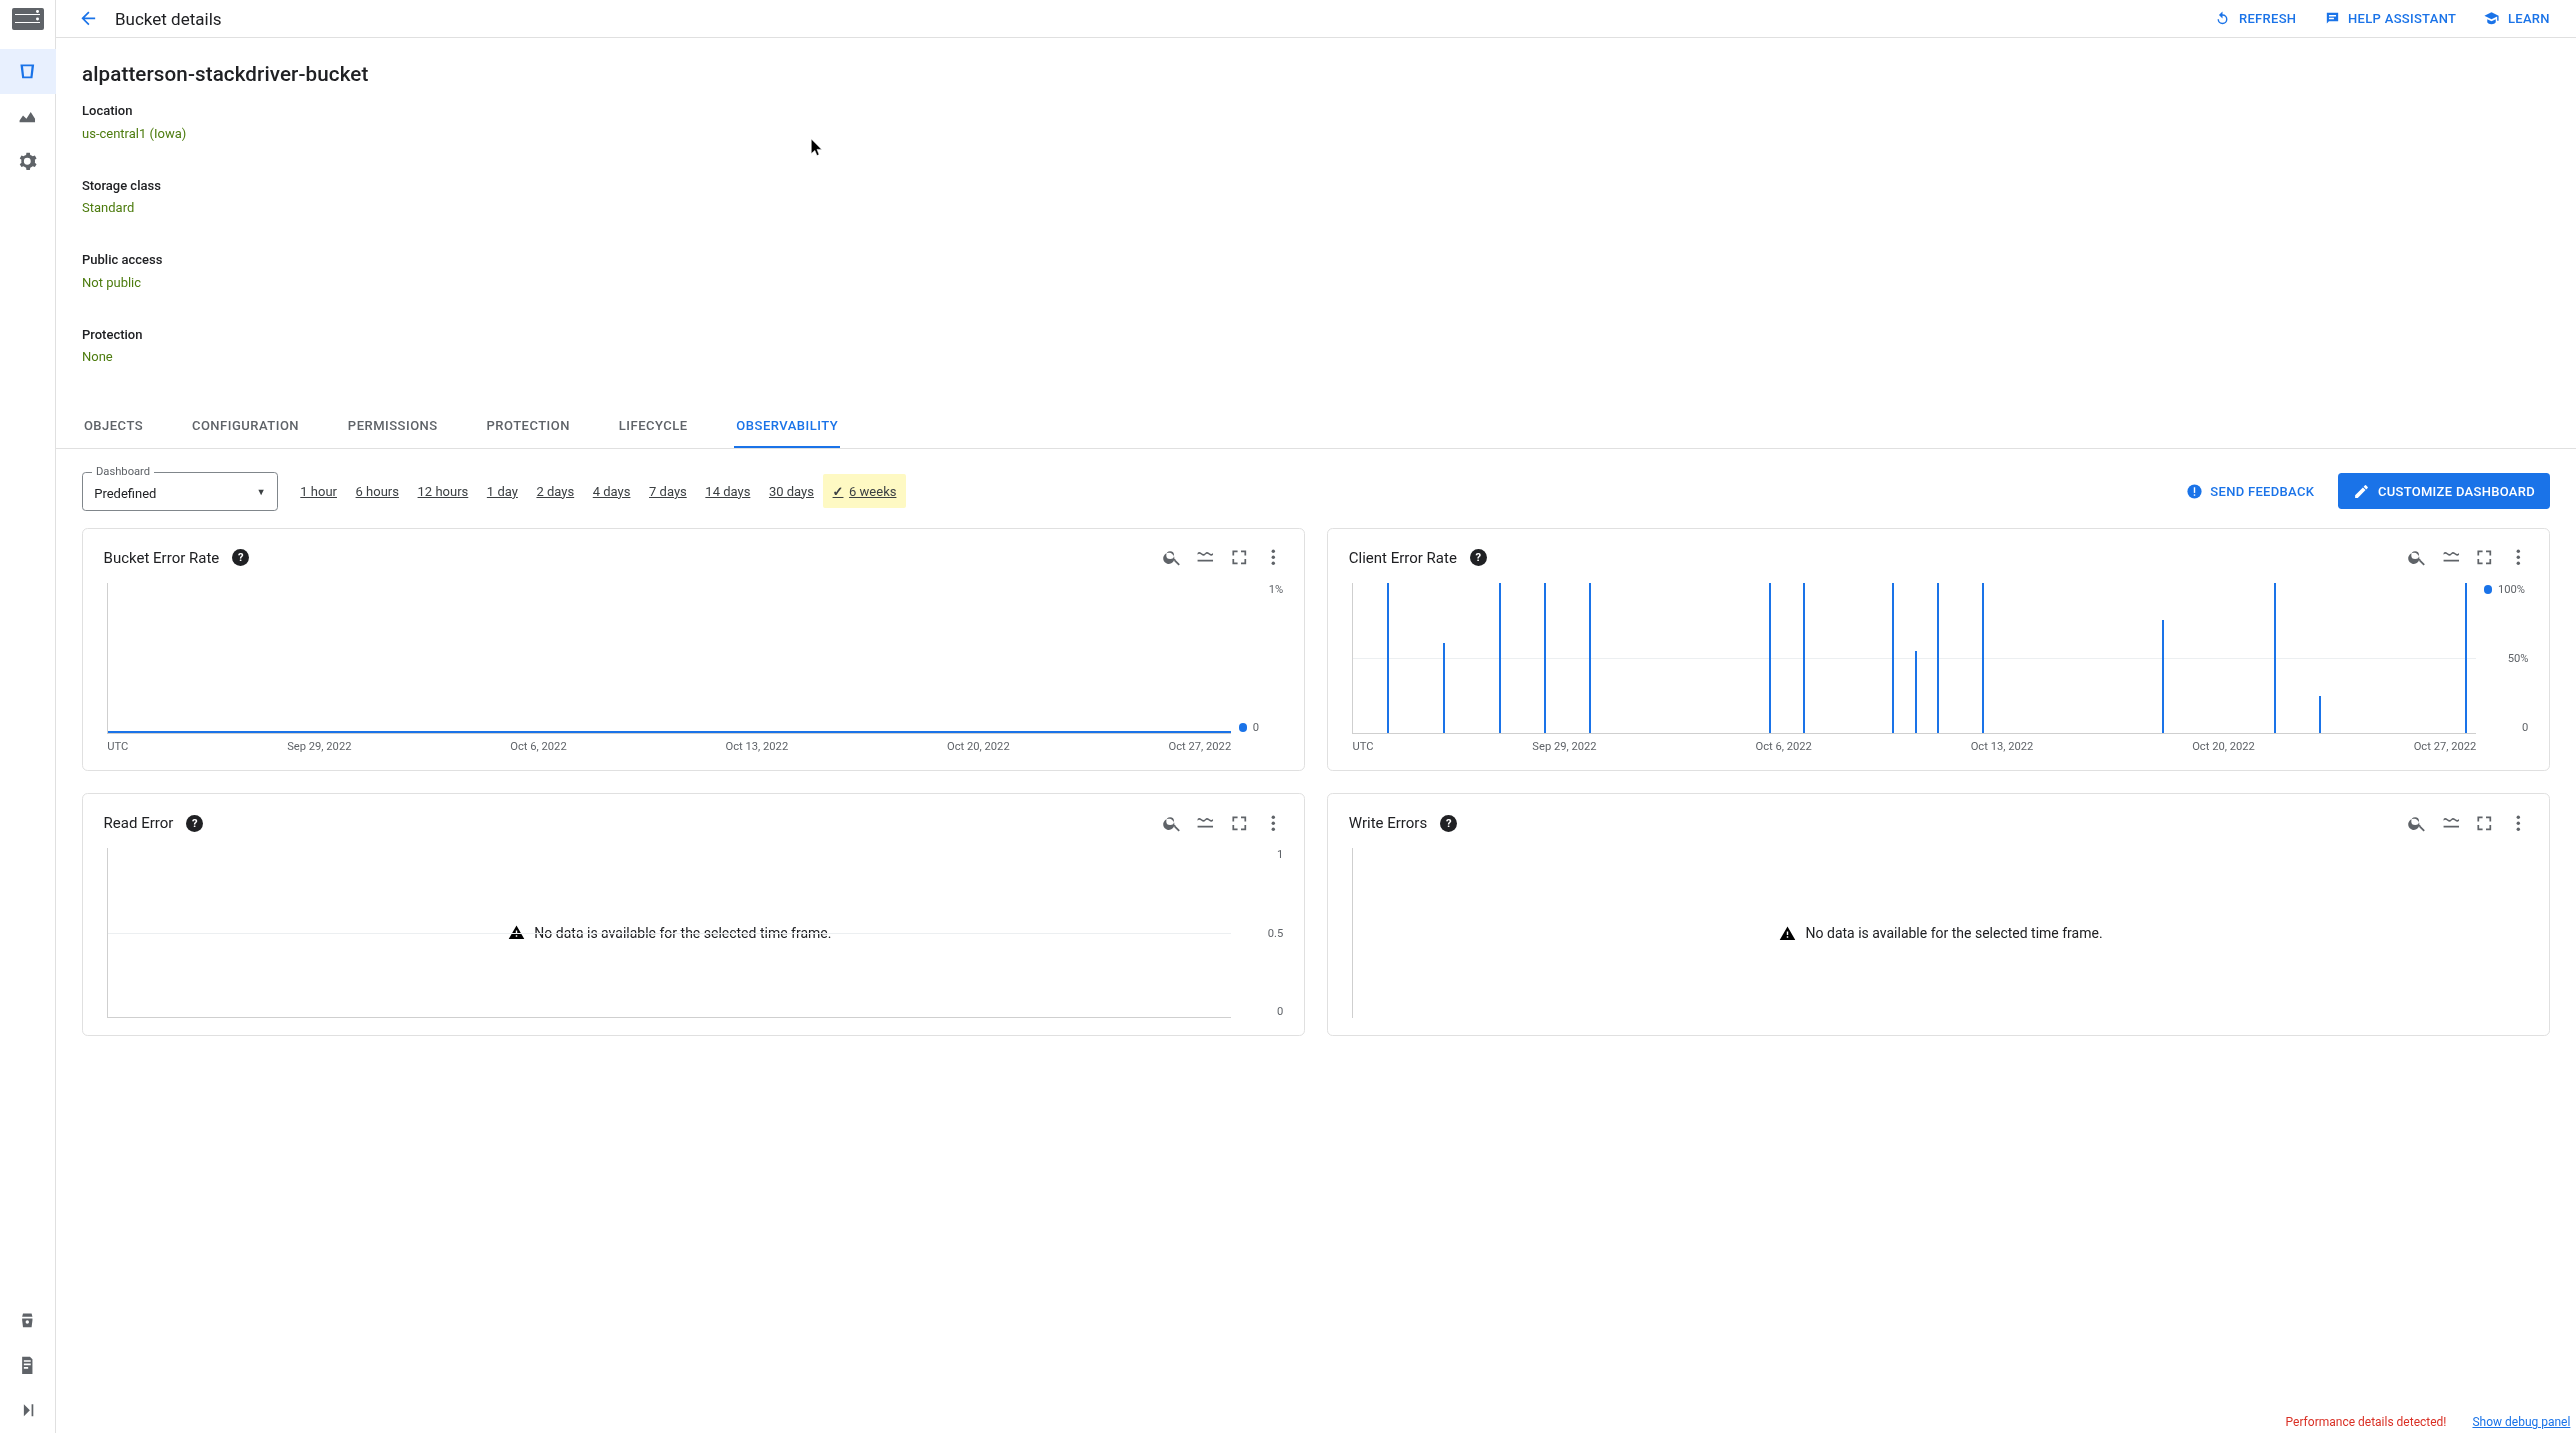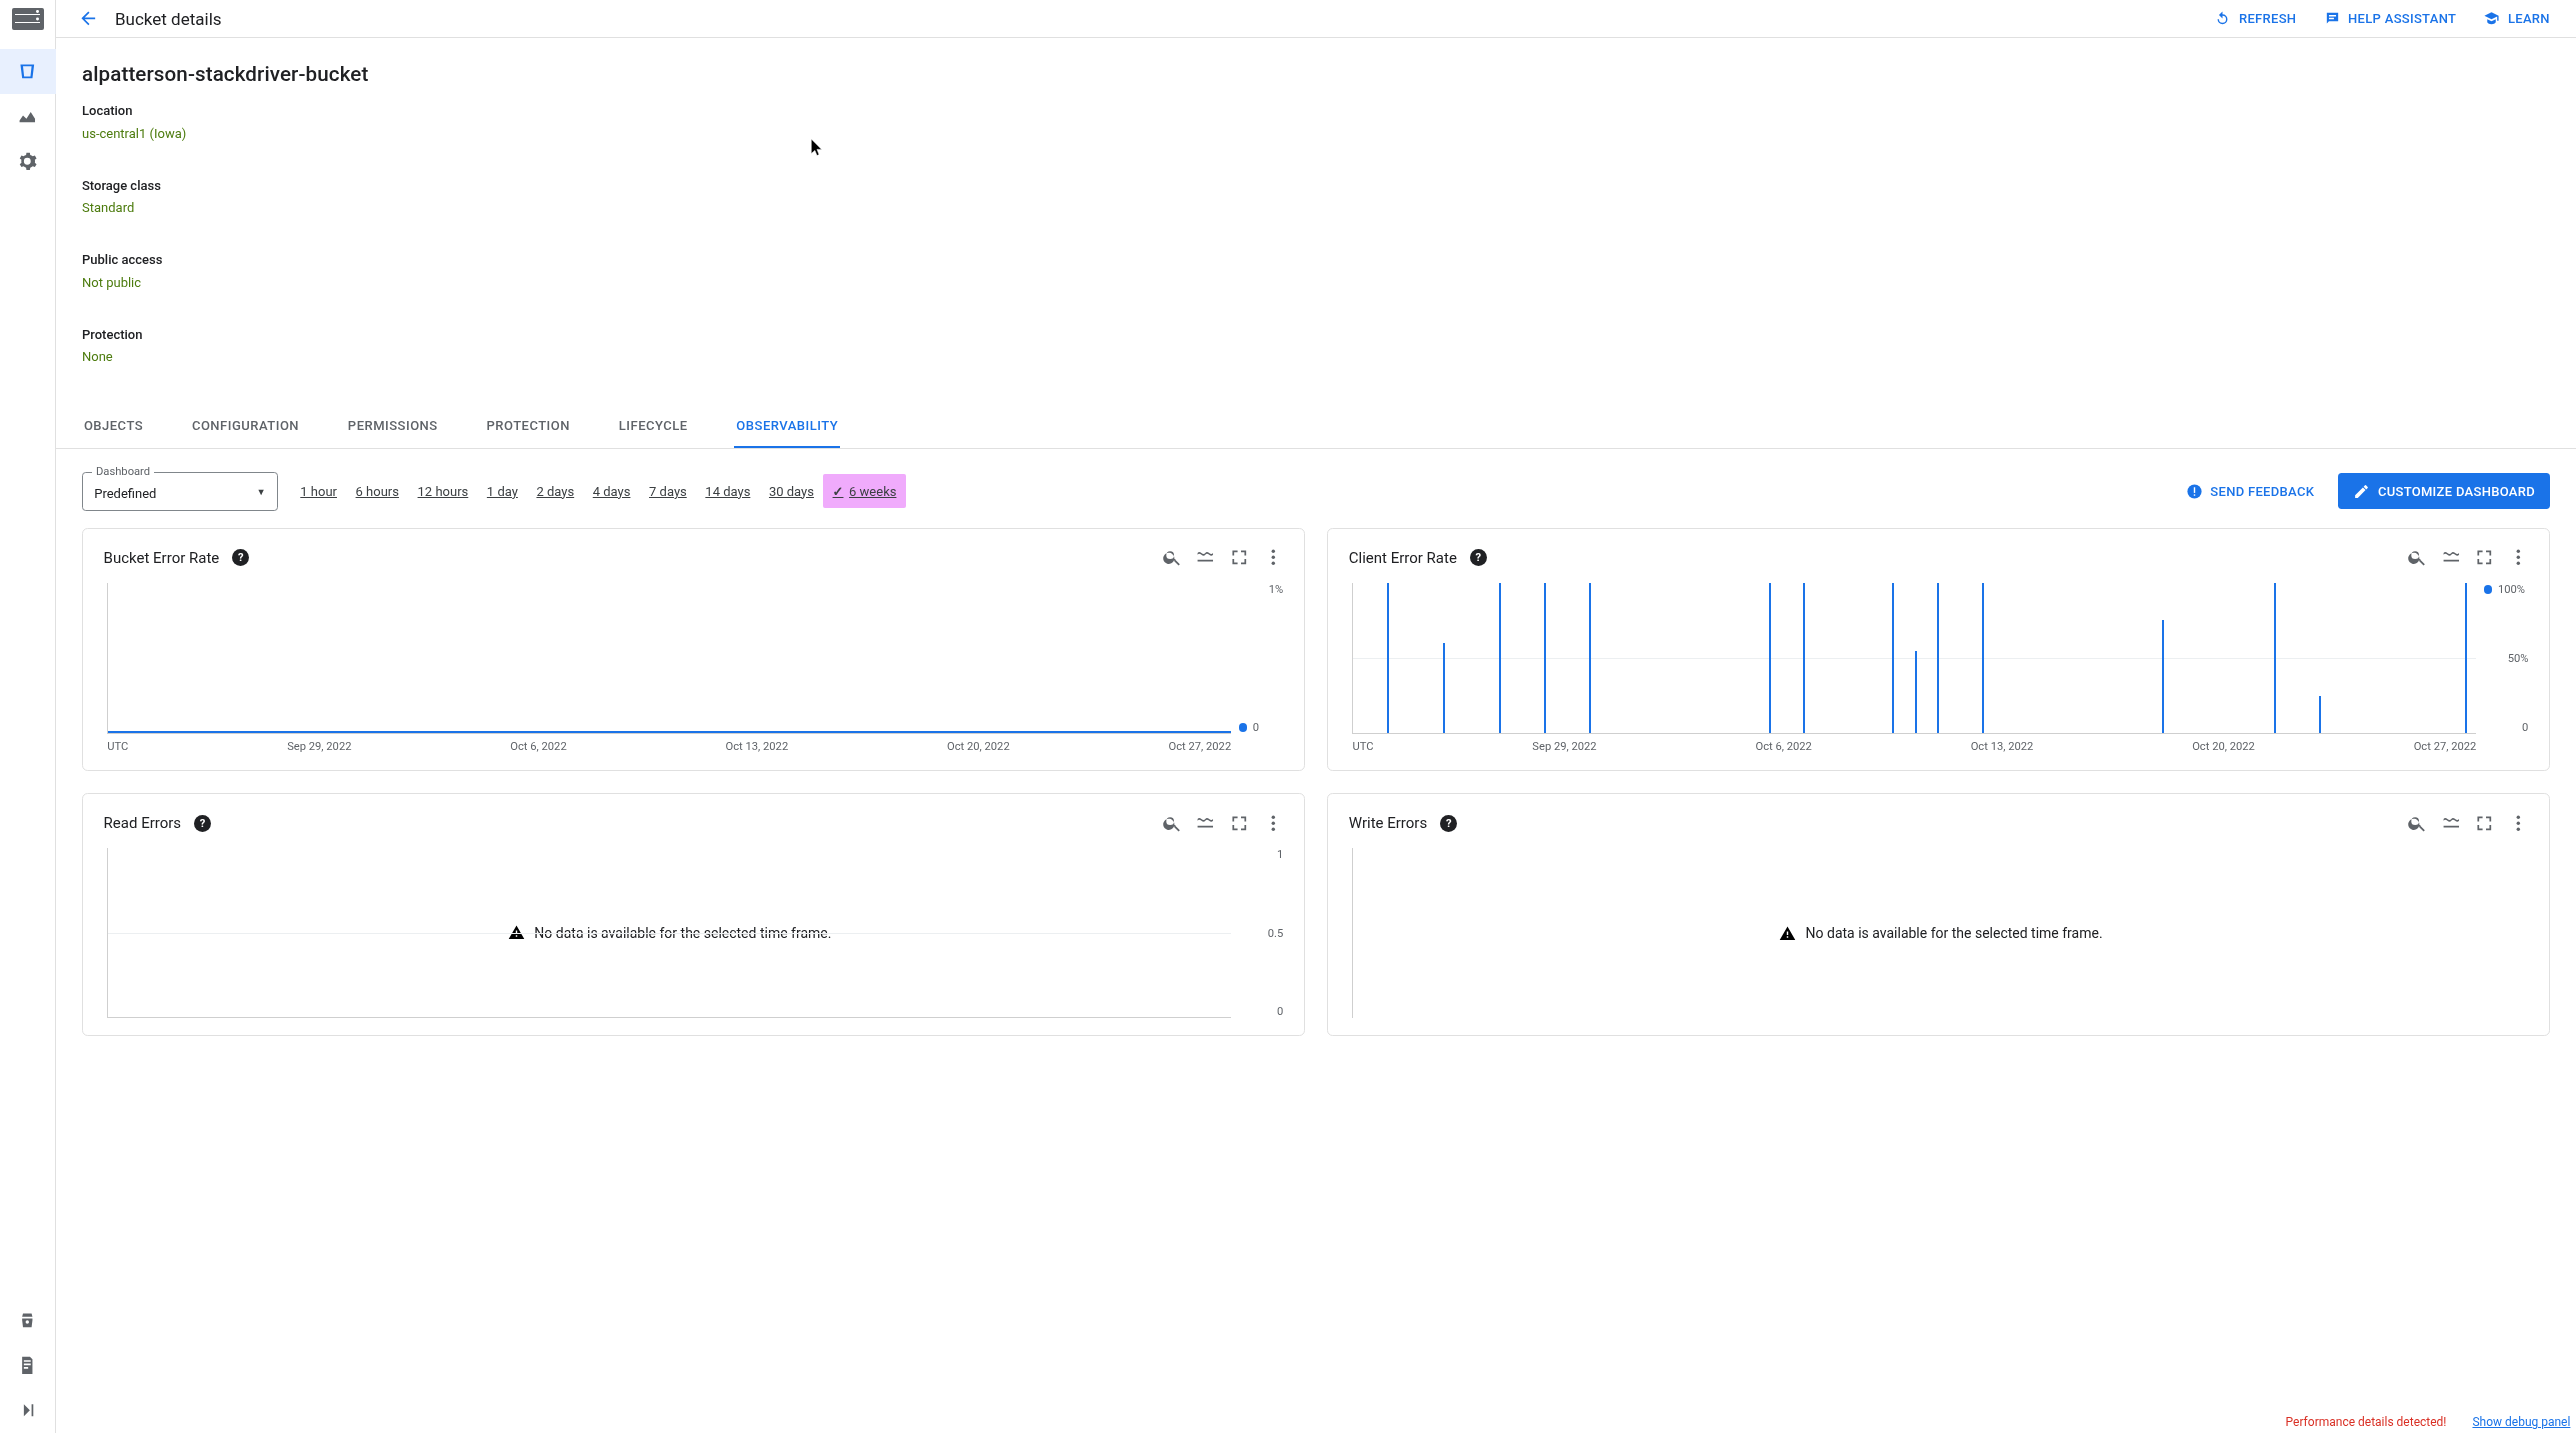--- a/index.html
+++ b/index.html
@@ -75,21 +75,21 @@
   }
   .select-label { position:absolute; top:-7.5px; left:9.3px; background:#fff; padding:0 3.7px; font-size:11.2px; color:#5f6368;}
   .select-value { font-size:13px; }
   .select-wrap::after { content:"▼"; position:absolute; right:11.2px; top:50%; transform:translateY(-50%); font-size:9.3px; color:#3c4043;}
 
   .range-bar { display:flex; align-items:center; gap: 0; }
   .range-chip {
     padding: 9.3px 9.3px; font-size:13px; color:#3c4043; cursor:pointer; border-radius:1.9px;text-decoration:underline;
   }
   .range-chip.selected {
-    background:#f0abfc; display:flex; align-items:center; gap:5.6px;
+    background:#fef9c3; display:flex; align-items:center; gap:5.6px;
   }
   .range-chip.selected::before { content:"✓"; font-weight:bold; }
 
   .controls-spacer { flex:1; }
   .btn-text {
     display:flex; align-items:center; gap:7.5px; color:#1a73e8; font-weight:500; letter-spacing:0.3px;
     font-size:13px; cursor:pointer; padding: 9.3px 11.2px;
   }
   .btn-text svg { width:17px; height:17px; fill:#1a73e8; }
   .btn-primary {
@@ -412,21 +412,21 @@
               <span>Sep 29, 2022</span>
               <span>Oct 6, 2022</span>
               <span>Oct 13, 2022</span>
               <span>Oct 20, 2022</span>
               <span>Oct 27, 2022</span>
             </div>
         </div>
 
         <div class="card">
           <div class="card-head">
-            <span class="card-title">Read Errors</span>
+            <span class="card-title">Read Error</span>
             <span class="help-badge">?</span>
             <span class="spacer"></span>
             <span class="card-icon">
                 <svg viewBox="0 0 24 24">
                   <path d="M15.5 14h-.8l-.3-.3A6.5 6.5 0 1014 15.5l.3.3v.8l5 5 1.5-1.5-5-5zM9.5 14A4.5 4.5 0 119.5 5a4.5 4.5 0 010 9z"></path>
                 </svg>
               </span>
             <span class="card-icon">
                 <svg viewBox="0 0 24 24">
                   <path d="M3 7c3-4 6 4 9 0s6 4 9 0v2c-3 4-6-4-9 0s-6-4-9 0V7zm0 8h18v2H3v-2z"></path>

